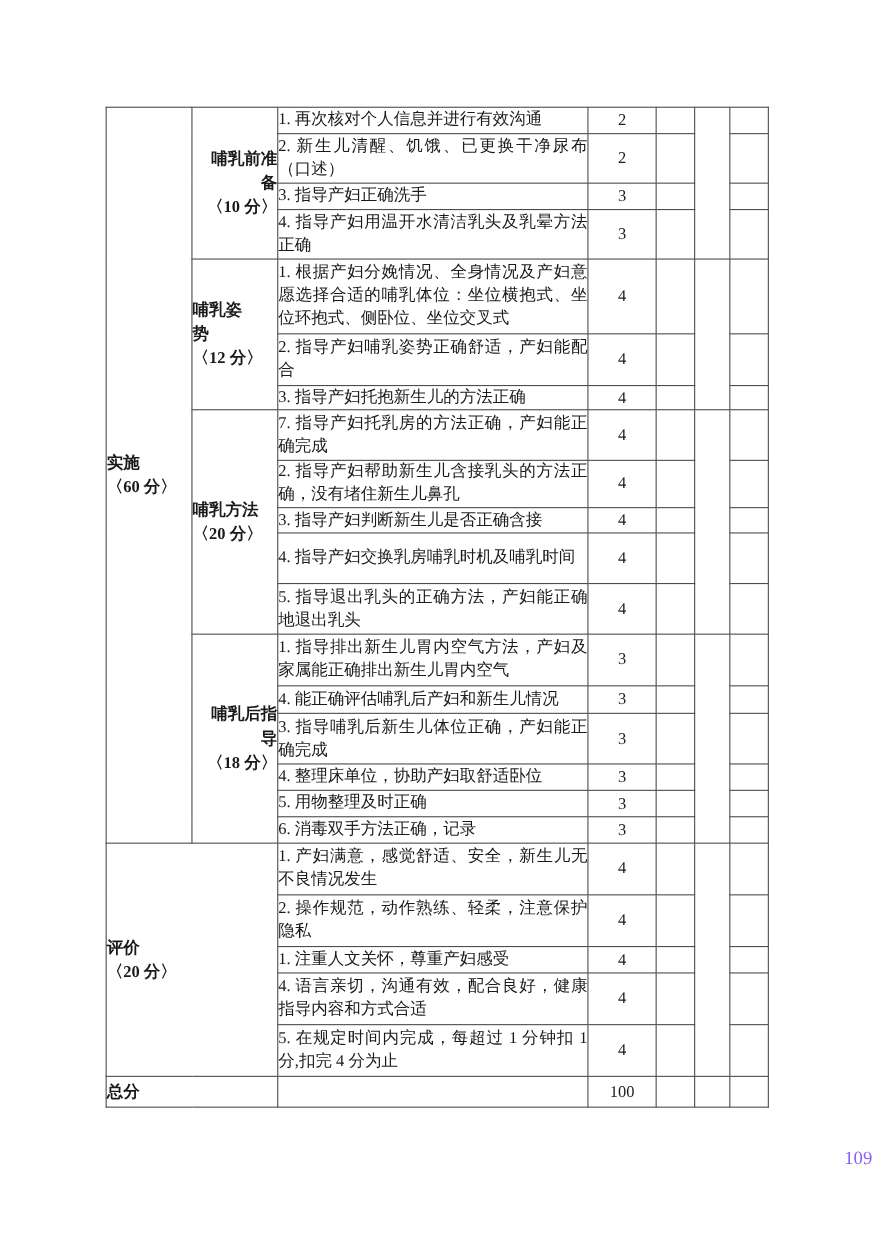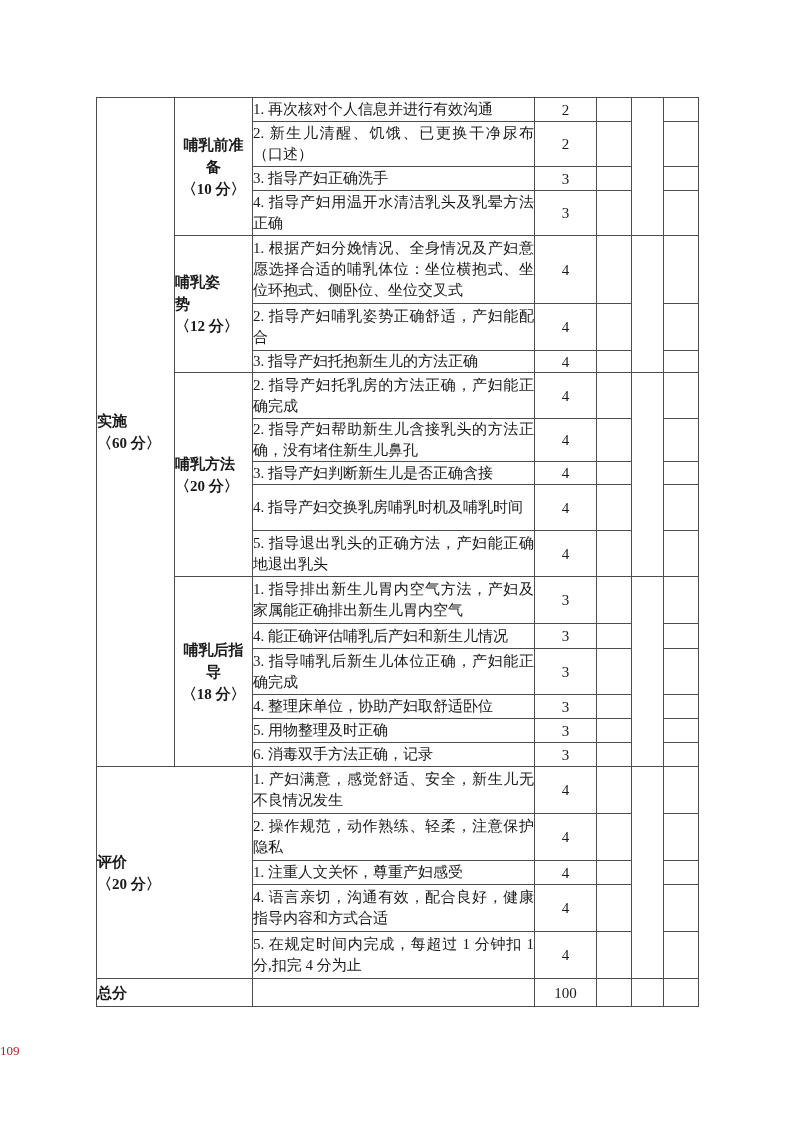--- a/index.html
+++ b/index.html
@@ -26,41 +26,41 @@
     vertical-align: middle;
     font-size: 15px;
   }
   td.stage-cell, td.sub-cell, td.total-cell {
     font-weight: bold;
     text-align: left;
     white-space: pre-line;
     line-height: 22px;
     padding: 0 1px;
   }
-  td.sub-left { text-align: center; padding-left: 2px; }
+  td.sub-left { text-align: right; padding-left: 2px; }
   td.item-cell {
     text-align: justify;
     text-justify: inter-character;
     padding: 1px 6px 1px 5px;
     line-height: 21px;
     margin-left: 40px;
   }
   td.score-cell {
     text-align: center;
     line-height: 20px;
   }
   td.blank-cell { background: #ffffff; }
   .page-number {
     position: absolute;
     top: 1043px;
     left: 0;
     width: 100%;
-    text-align: left;
-    font-size: 13px;
-    color: #b91c1c;
+    text-align: right;
+    font-size: 17px;
+    color: #8b5cf6;
   }
 </style>
 </head>
 <body>
 
 <div class="page">
 
   <table class="score-table">
     <colgroup>
       <col style="width:78px">
@@ -123,21 +123,21 @@
       <tr style="height:22px">
         <td class="item-cell">3. 指导产妇托抱新生儿的方法正确</td>
         <td class="score-cell">4</td>
         <td class="blank-cell"></td>
         <td class="blank-cell"></td>
       </tr>
 
       <tr style="height:46px">
         <td class="sub-cell" rowspan="5">哺乳方法
 〈20 分〉</td>
-        <td class="item-cell">2. 指导产妇托乳房的方法正确，产妇能正确完成</td>
+        <td class="item-cell">7. 指导产妇托乳房的方法正确，产妇能正确完成</td>
         <td class="score-cell">4</td>
         <td class="blank-cell"></td>
         <td class="blank-cell" rowspan="5"></td>
         <td class="blank-cell"></td>
       </tr>
       <tr style="height:31px">
         <td class="item-cell">2. 指导产妇帮助新生儿含接乳头的方法正确，没有堵住新生儿鼻孔</td>
         <td class="score-cell">4</td>
         <td class="blank-cell"></td>
         <td class="blank-cell"></td>

